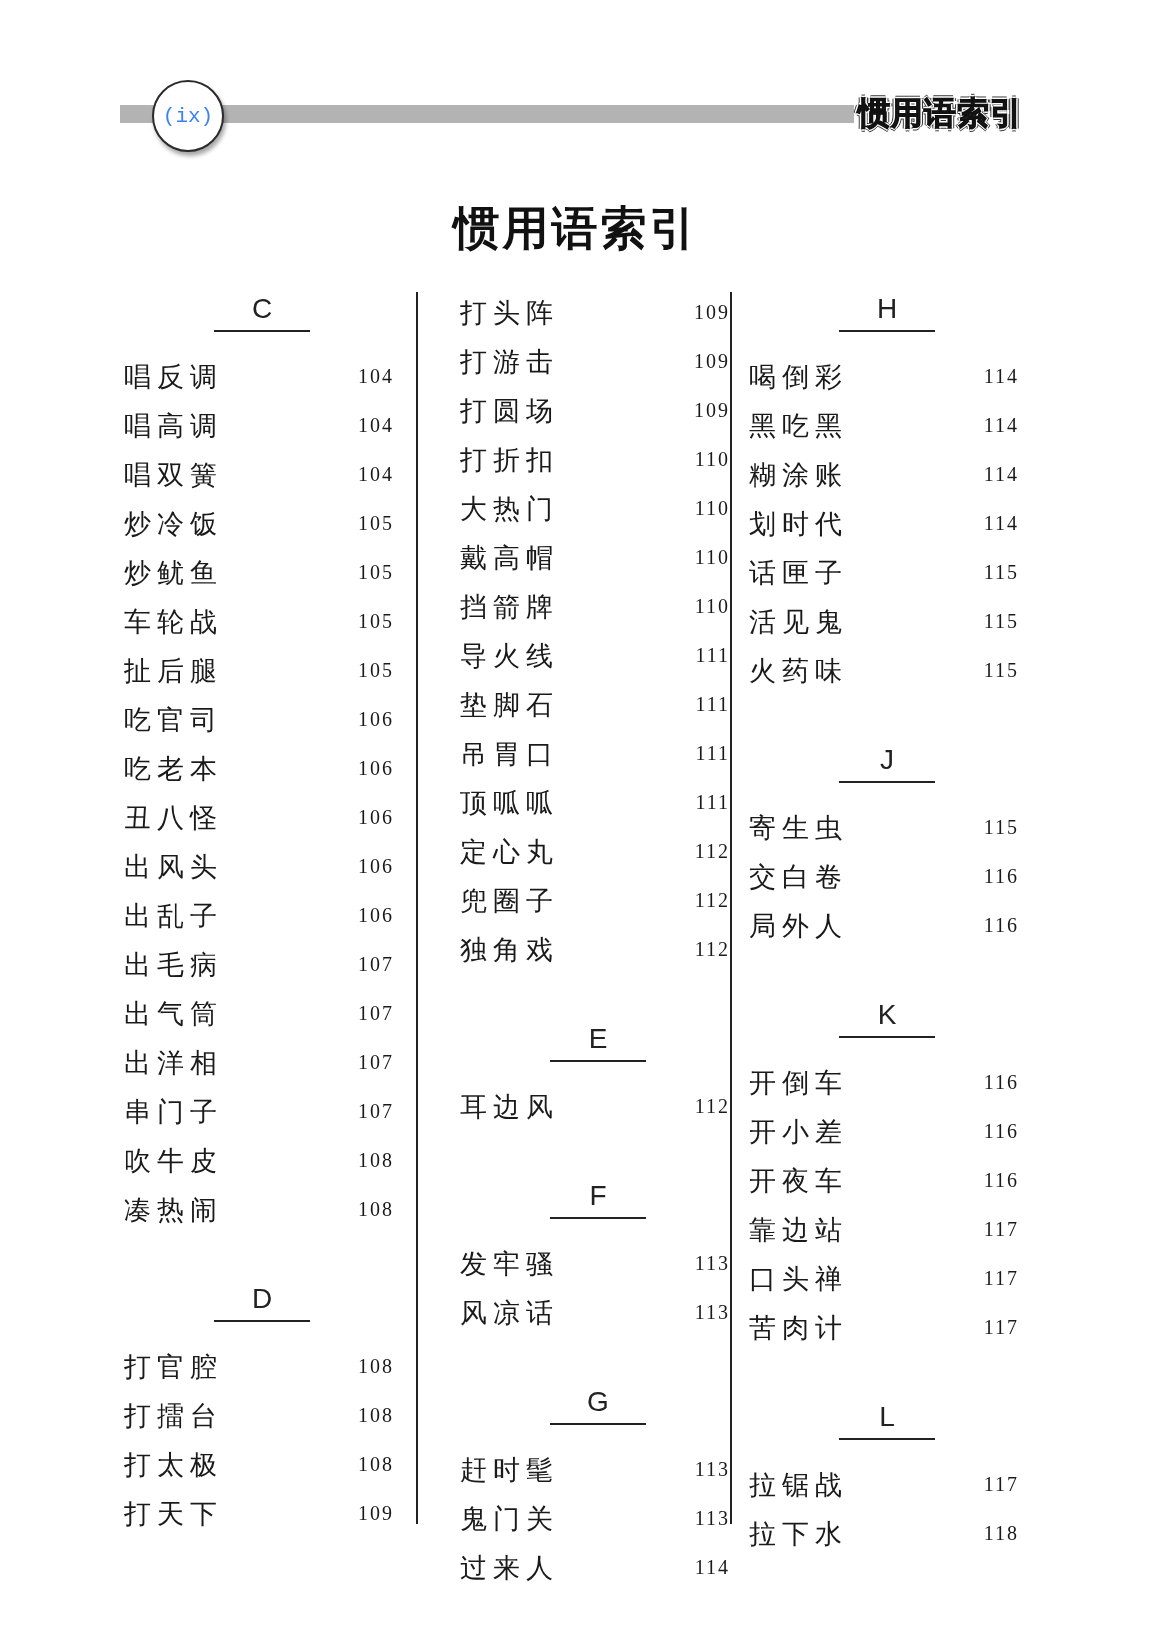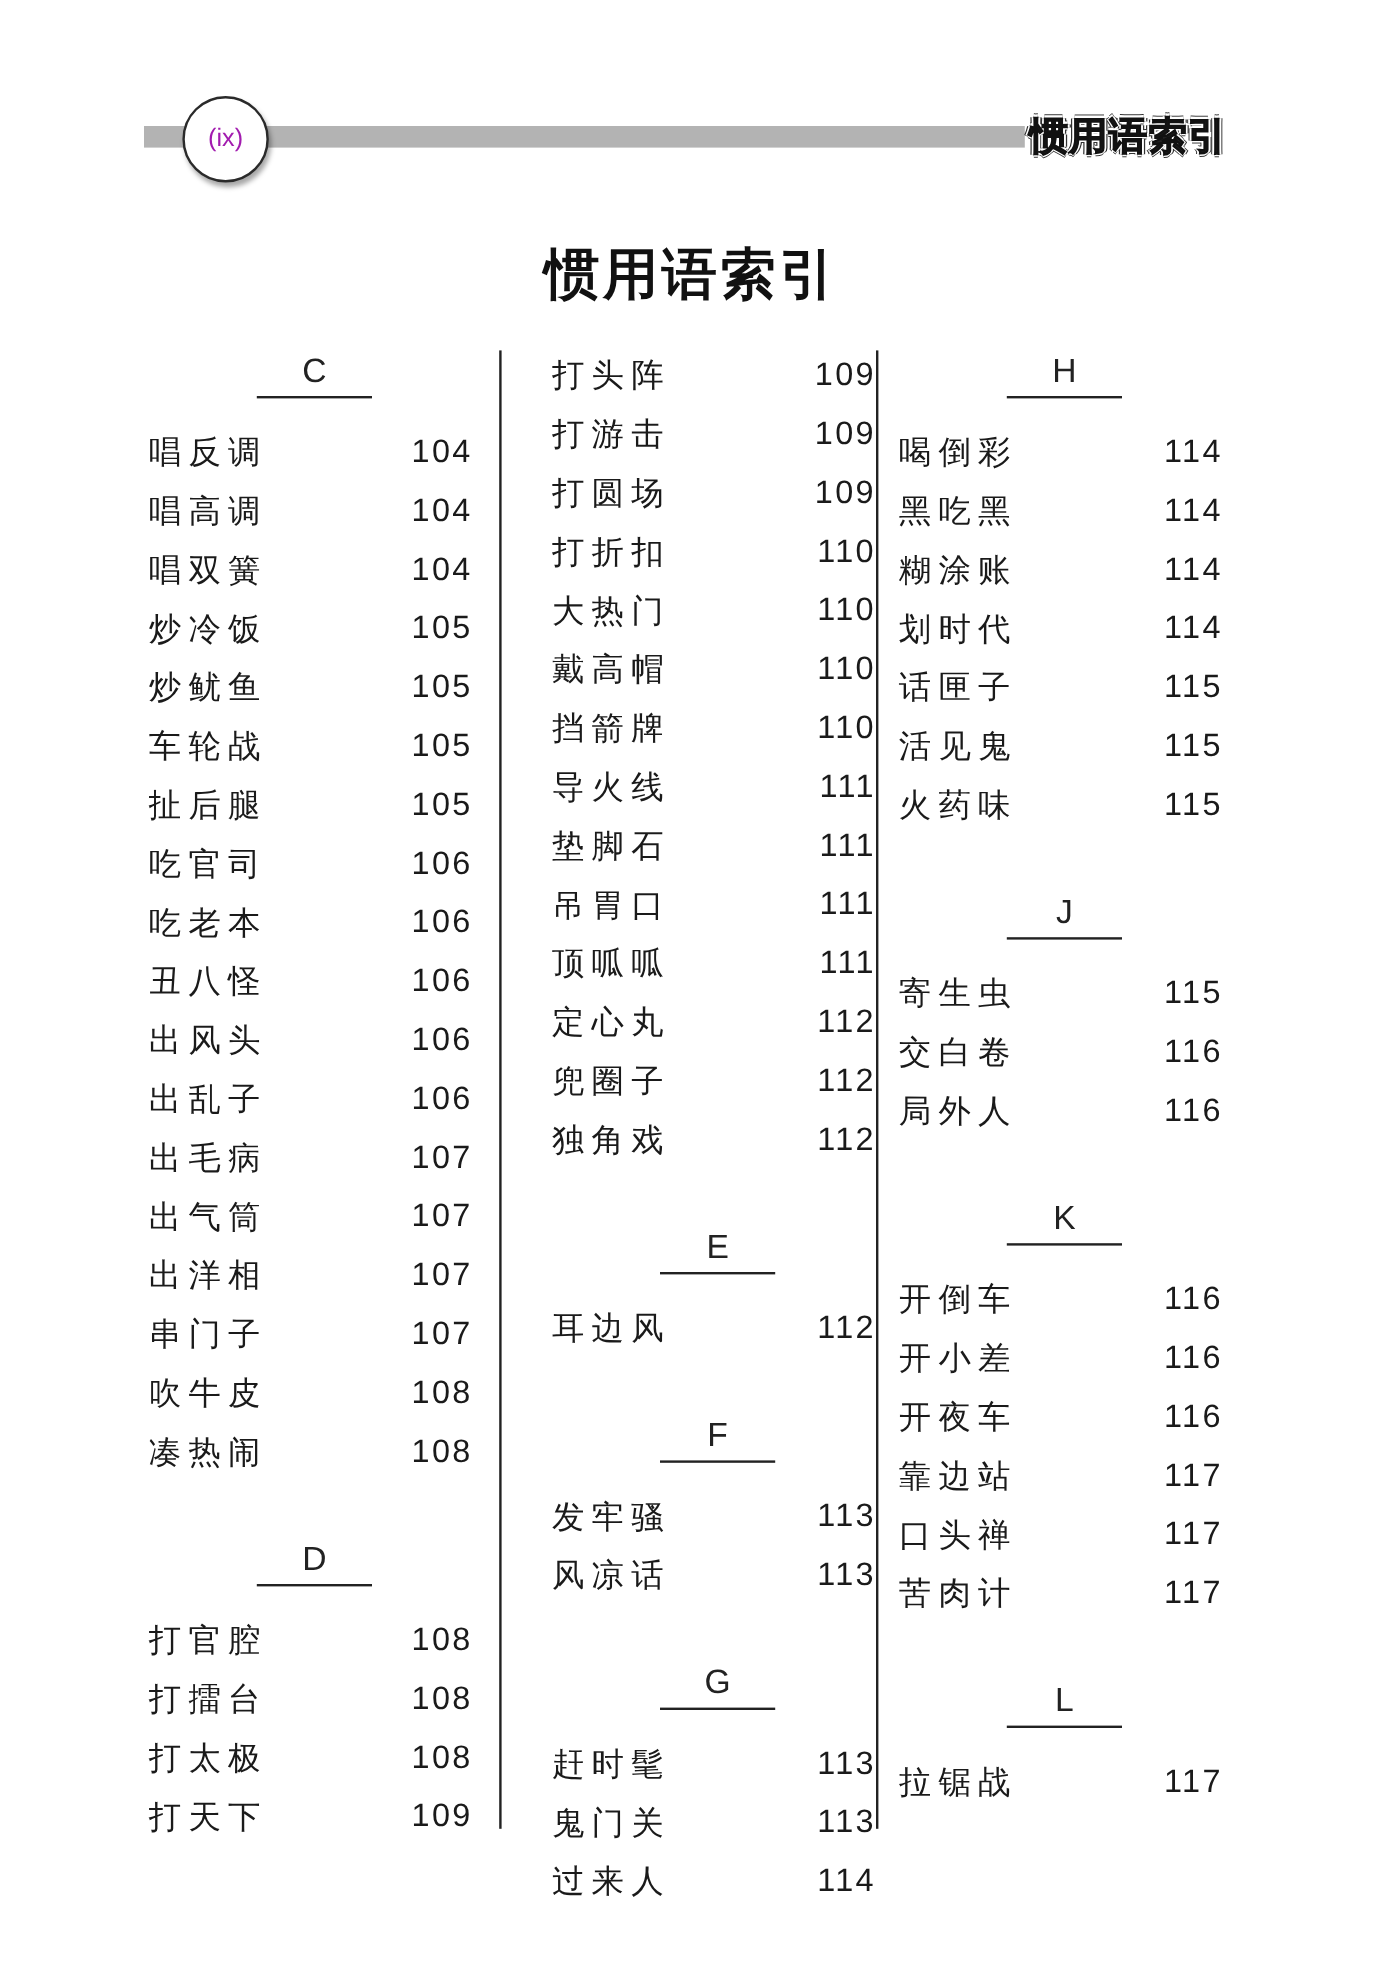--- a/index.html
+++ b/index.html
@@ -9,21 +9,21 @@
     }
     .header-bar {
       position: absolute; left: 120px; top: 105px; width: 905px; height: 18px;
       background: #b3b3b3;
     }
     .page-badge {
       position: absolute; left: 152px; top: 80px; width: 68px; height: 68px;
       border-radius: 50%; background: #ffffff; border: 2px solid #2a2a2a;
       box-shadow: 2px 4px 4px rgba(0,0,0,0.35);
       display: flex; align-items: center; justify-content: center;
-      font-family: Liberation Sans, sans-serif; font-size: 21px; color: #a21caf;
+      font-family: Liberation Mono, monospace; font-size: 21px; color: #3b82f6;
     }
     .header-title {
       position: absolute; right: 125px; top: 92px; height: 44px;
       font-family: "DejaVu Sans", "Liberation Sans", sans-serif; font-weight: bold; font-size: 32px;
       color: #222; letter-spacing: 1px;
       -webkit-text-stroke: 1px #111;
       text-shadow: 2px 0 0 #fff, -2px 0 0 #fff, 0 2px 0 #fff, 0 -2px 0 #fff,
                    3px 0 0 #333, -3px 0 0 #333, 0 3px 0 #333, 0 -3px 0 #333;
       background: #ffffff; padding: 0 4px;
     }
@@ -44,21 +44,21 @@
       border-bottom: 2px solid #222; text-align: center;
       font-family: "Liberation Sans", "DejaVu Sans", sans-serif; font-size: 28px; line-height: 38px;
       color: #222;
     }
     .entry {
       display: flex; justify-content: space-between; align-items: center;
       height: 49px; font-size: 27px;
     }
     .entry .term { letter-spacing: 6px; }
     .entry .page {
-      font-family: Liberation Sans, sans-serif; font-size: 27px; letter-spacing: 2px;
+      font-family: Liberation Serif, serif; font-size: 20px; letter-spacing: 2px;
       width: 66px; text-align: right;
     }
     .gap-after-letter { height: 20px; }
     .section-gap { height: 46px; }
   </style>
 </head>
 <body>
 
 <div class="header-bar"></div>
 <div class="page-badge">
@@ -332,13 +332,17 @@
       <span class="term">苦肉计</span>
       <span class="page">117</span>
     </div>
   <div class="section-gap"></div>
   <div class="section-letter">L</div>
   <div class="gap-after-letter"></div>
   <div class="entry">
       <span class="term">拉锯战</span>
       <span class="page">117</span>
     </div>
+  <div class="entry">
+      <span class="term">拉下水</span>
+      <span class="page">118</span>
+    </div>
 </div>
 
 </body></html>

